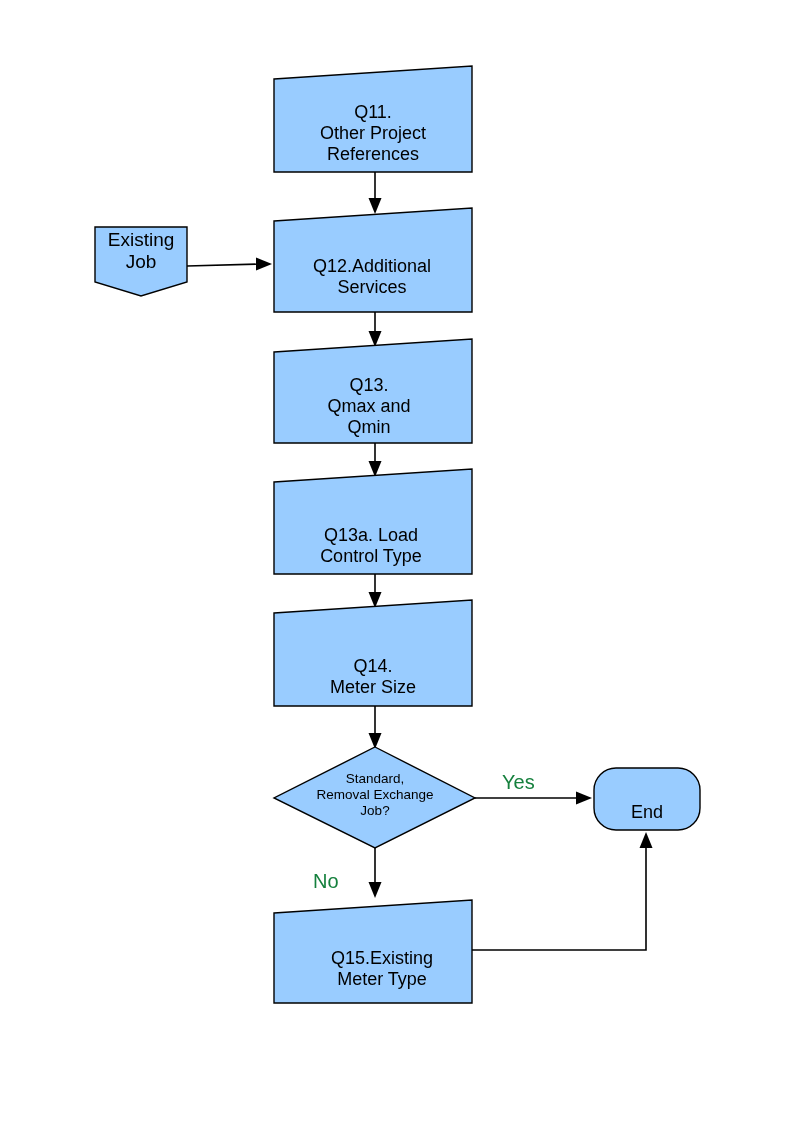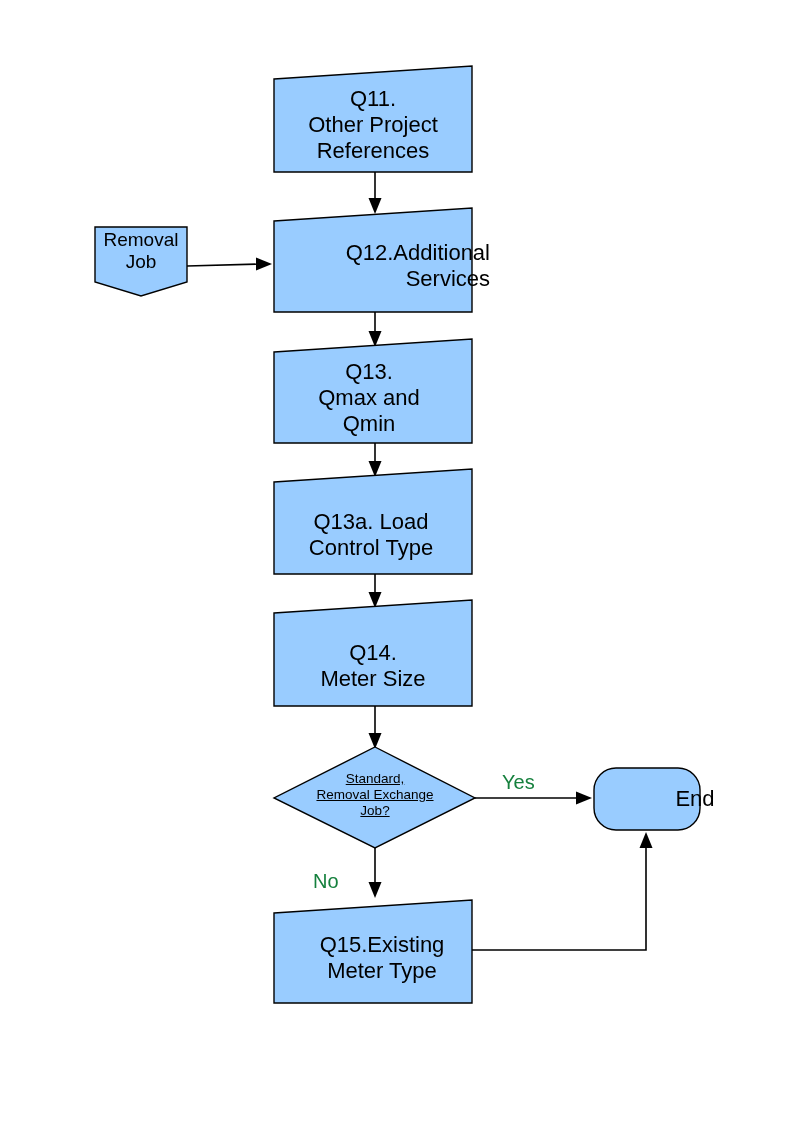--- a/index.html
+++ b/index.html
@@ -41,21 +41,21 @@
   }
   .node-label {
     position: absolute;
     text-align: center;
     color: #000000;
     font-family: "Liberation Sans", sans-serif;
     line-height: 1.18;
     white-space: pre-line;
     pointer-events: none;
   }
-  .lbl-big   { font-size: 22px; }
+  .lbl-big   { font-size: 18px; margin-top: 16px; }
   .lbl-mid   { font-size: 19px; }
   .lbl-small { font-size: 13.5px; }
   .edge-label {
     position: absolute;
     color: #15803d;
     font-family: "Liberation Sans", sans-serif;
     font-size: 20px;
     white-space: nowrap;
   }
   .hit {
@@ -131,44 +131,44 @@
 
     <polygon class="node-shape" points="274,913 472,900 472,1003 274,1003"></polygon>
 
     <rect class="node-shape rounded" x="594" y="768" width="106" height="62" rx="22" ry="22"></rect>
   </svg>
 
   <div class="node-label lbl-big" style="left:274px; top:86px; width:198px;">Q11.
 Other Project
 References</div>
 
-  <div class="node-label lbl-mid" style="left:93px; top:229px; width:96px;">Removal
+  <div class="node-label lbl-mid" style="left:93px; top:229px; width:96px;">Existing
 Job</div>
 
-  <div class="node-label lbl-big" style="left:290px; top:240px; width:200px;text-align:right;">Q12.Additional
+  <div class="node-label lbl-big" style="left:272px; top:240px; width:200px;">Q12.Additional
 Services</div>
 
   <div class="node-label lbl-big" style="left:274px; top:359px; width:190px;">Q13.
 Qmax and
 Qmin</div>
 
   <div class="node-label lbl-big" style="left:274px; top:509px; width:194px;">Q13a. Load
 Control Type</div>
 
   <div class="node-label lbl-big" style="left:274px; top:640px; width:198px;">Q14.
 Meter Size</div>
 
-  <div class="node-label lbl-small" style="left:275px; top:771px; width:200px;text-decoration:underline;">Standard,
+  <div class="node-label lbl-small" style="left:275px; top:771px; width:200px;">Standard,
 Removal Exchange
 Job?</div>
 
   <div class="node-label lbl-big" style="left:274px; top:932px; width:216px;">Q15.Existing
 Meter Type</div>
 
-  <div class="node-label lbl-big" style="left:594px; top:786px; width:106px;padding-left:48px;">End</div>
+  <div class="node-label lbl-big" style="left:594px; top:786px; width:106px;">End</div>
 
   <div class="edge-label" style="left:502px; top:771px;">Yes</div>
 
   <div class="edge-label" style="left:313px; top:870px;">No</div>
 
   <div class="hit" style="left:274px; top:66px; width:198px; height:106px;"></div>
   <div class="hit" style="left:95px; top:227px; width:92px; height:69px;"></div>
   <div class="hit" style="left:274px; top:208px; width:198px; height:104px;"></div>
   <div class="hit" style="left:274px; top:339px; width:198px; height:104px;"></div>
   <div class="hit" style="left:274px; top:469px; width:198px; height:105px;"></div>

